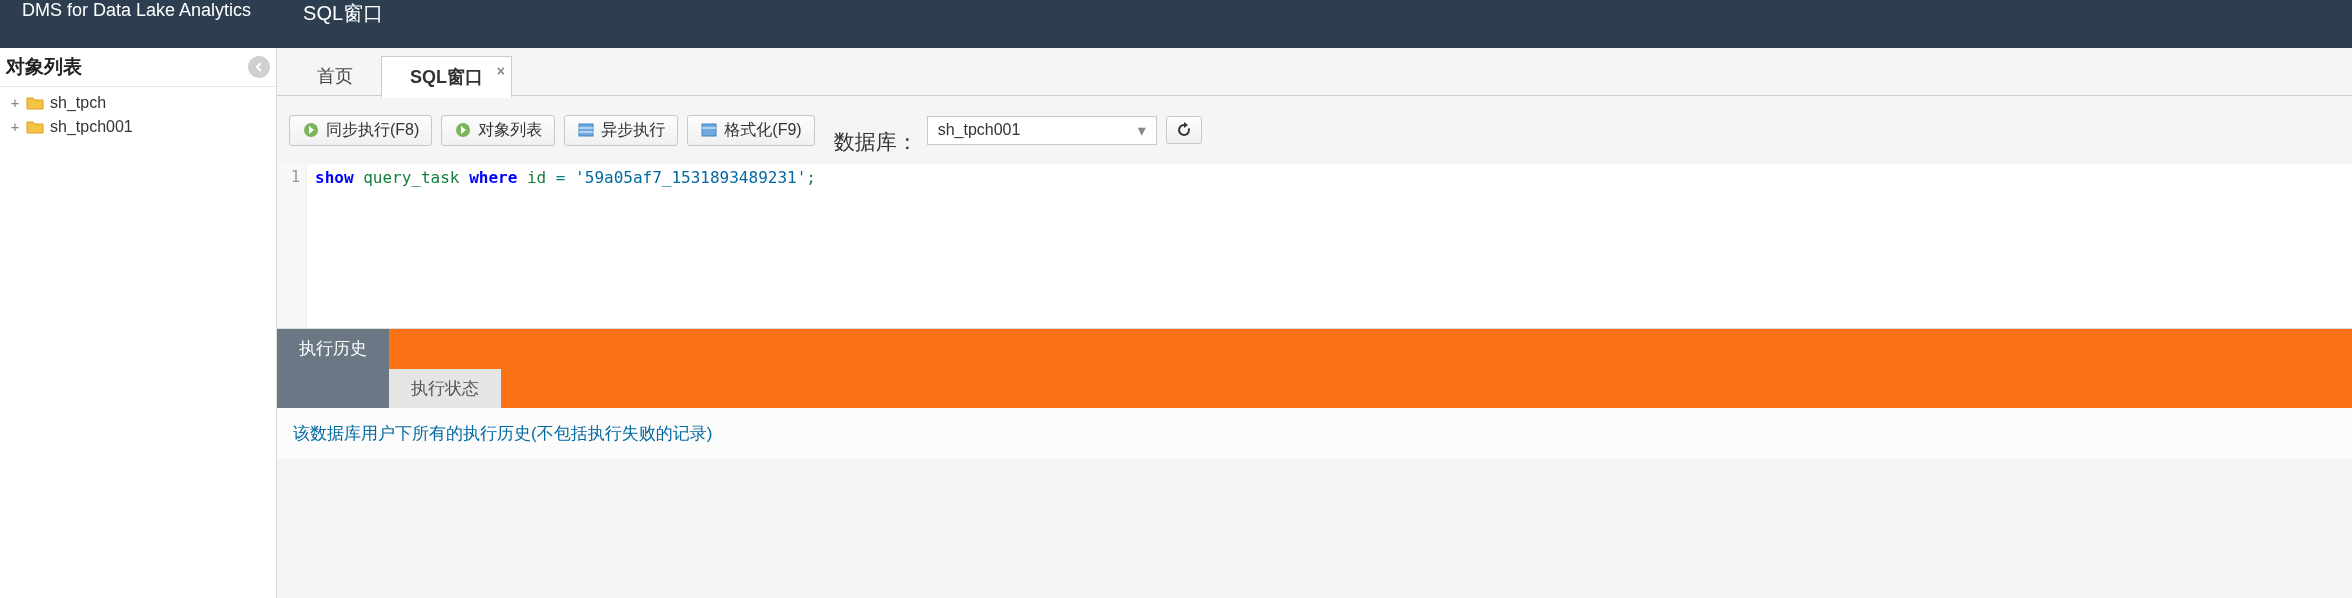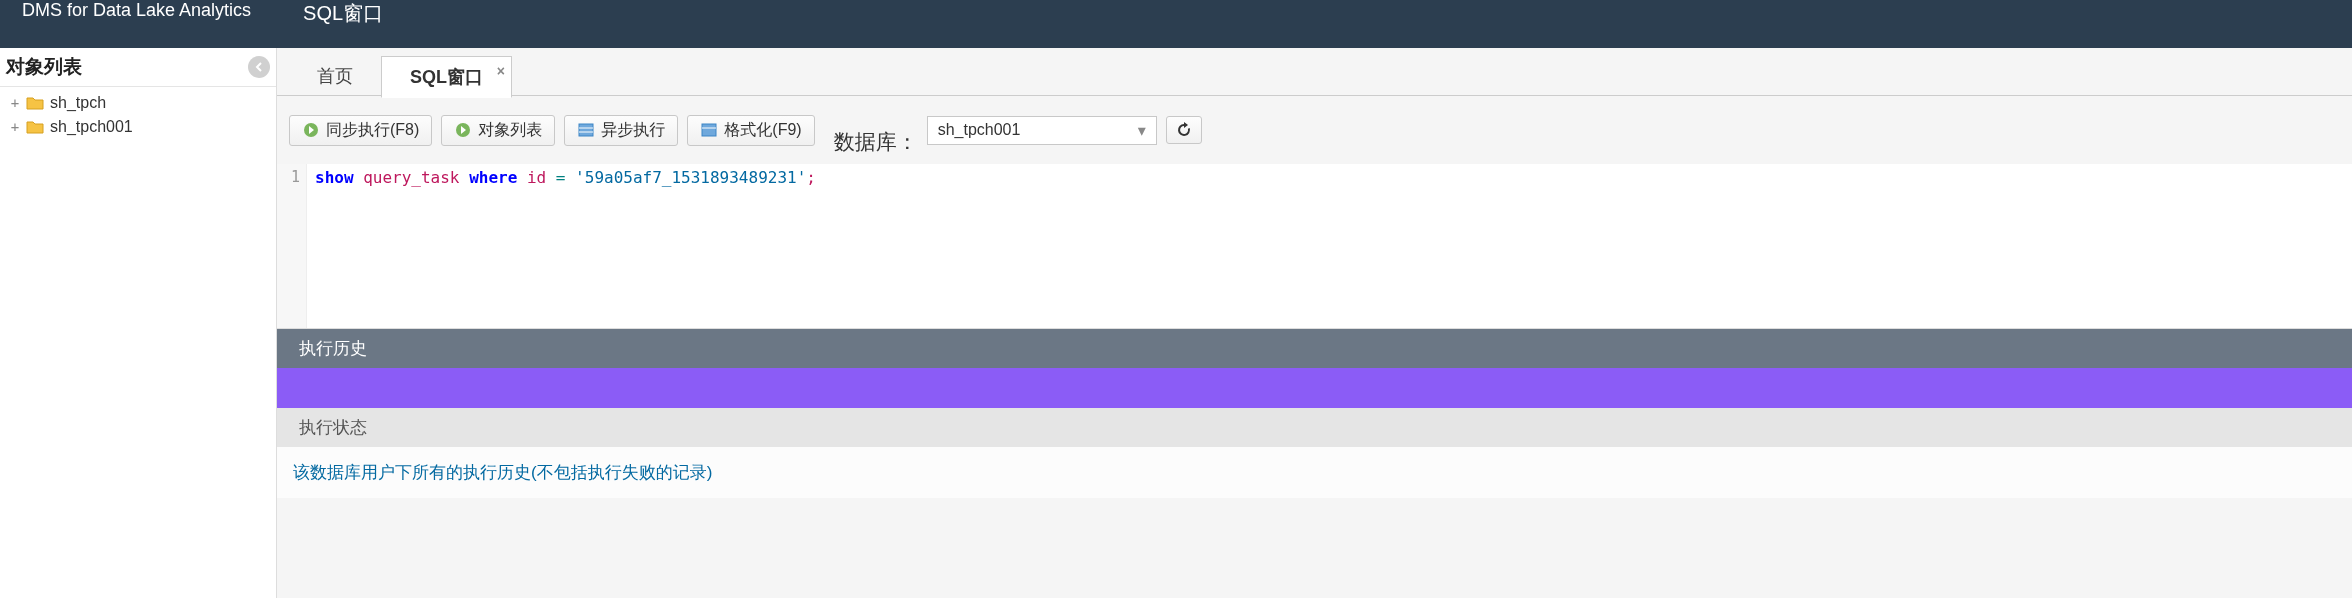--- a/index.html
+++ b/index.html
@@ -44,24 +44,24 @@
     .db-select .caret { color: #888; }
     .refresh-btn { border: 1px solid #c8c8c8; background: linear-gradient(#fdfdfd,#f0f0f0); border-radius: 3px; padding: 4px 8px; cursor: pointer; display: flex; align-items: center; justify-content: center; }
 
     
     .editor-wrap { background: #fff; height: 164px; display: flex; }
     .gutter { width: 30px; background: #f7f7f7; border-right: 1px solid #eee; text-align: right; padding: 4px 6px 0 0; font-family: Menlo, Consolas, monospace; font-size: 15px; color: #999; }
     .code-area { flex: 1; padding: 4px 8px; font-family: Menlo, Consolas, monospace; font-size: 16px; white-space: pre; }
     .kw-blue { color: #0000ff; font-weight: 600; }
     .kw-teal { color: #008080; }
     .lit-str { color: #0369a1; }
-    .plain { color: #be185d; text-align: right; }
+    .plain { color: #15803d; text-align: right; }
 
     
-    .bottom-tabs { display: flex; background: #8b5cf6; border-top: 1px solid #ddd; flex-direction: column; }
+    .bottom-tabs { display: flex; background: #f97316; border-top: 1px solid #ddd; }
     .b-tab { padding: 8px 22px; font-size: 17px; cursor: pointer; }
     .b-tab.active { background: #6b7785; color: #fff; font-weight: 500; }
     .b-tab.inactive { background: #e5e5e5; color: #555; margin-top: 40px; }
     .history-note { padding: 14px 16px; color: #0369a1; font-size: 17px; background: #fcfcfc; }
   </style>
 </head>
 <body>
 
 <div class="header-bar">
   <div class="product-name">DMS for Data Lake Analytics</div>

